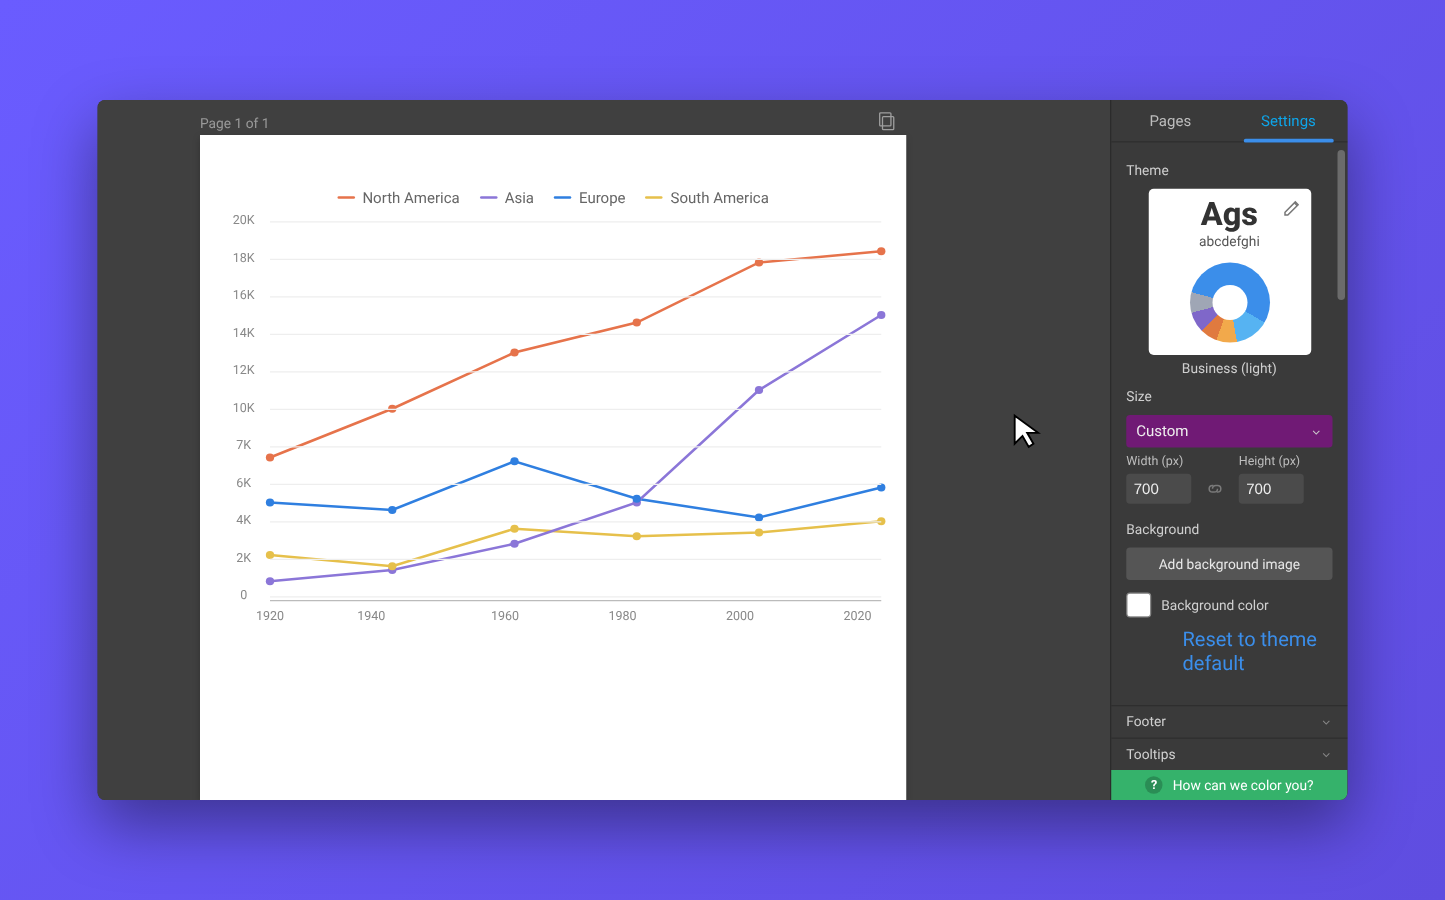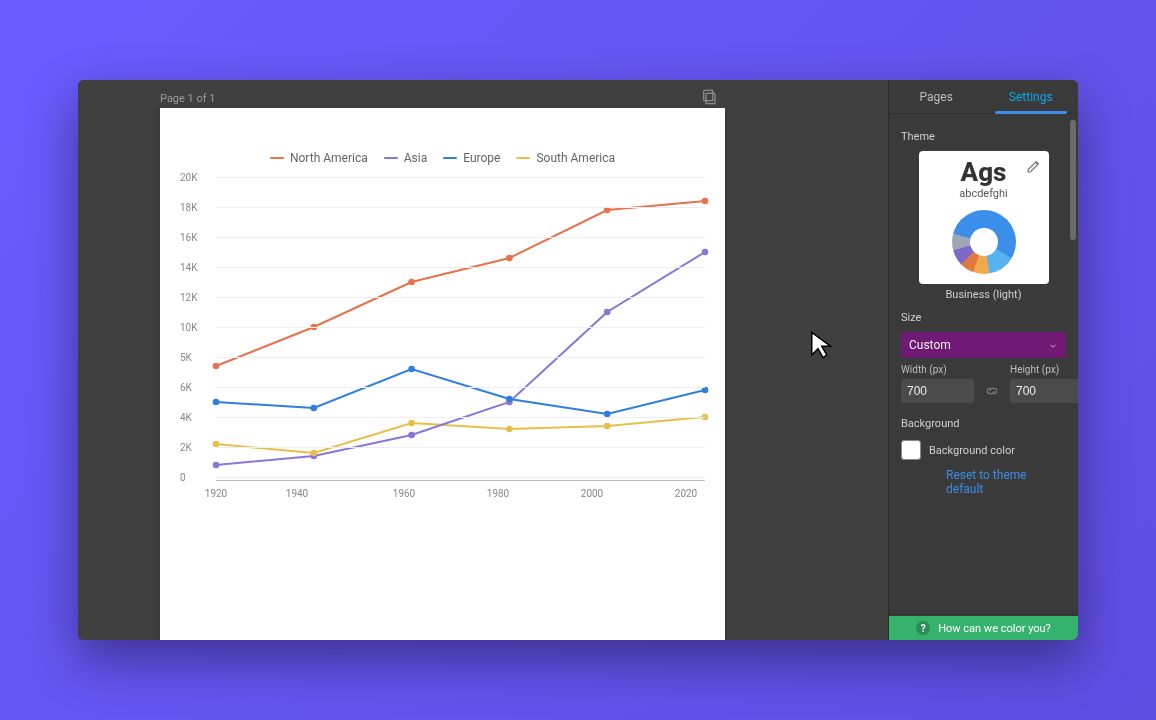--- a/index.html
+++ b/index.html
@@ -60,21 +60,21 @@
   .legend-item { display: inline-flex; align-items: center; margin: 0 8px; }
   .legend-dash {
     width: 14px; height: 2px; border-radius: 1px; margin-right: 6px; display:inline-block;
   }
   .plot {
     position: relative;
     height: 300px;
     margin-left: 36px;
   }
   .ytick {
-    position: absolute; left: -36px; width: 30px; text-align: left;
+    position: absolute; left: -36px; width: 30px; text-align: center;
     font-size: 10px; color: #888; transform: translateY(50%);
   }
   .grid {
     position: absolute; left: 0; right: 0; height: 0; border-top: 1px solid #eee;
   }
   .xaxis {
     position: absolute; left: 0; right: 0; bottom: -4px; height: 0; border-top: 1px solid #bbb;
   }
   .xtick {
     position: absolute; bottom: -22px; font-size: 10px; color: #888;
@@ -140,34 +140,34 @@
     display:flex; align-items:center; justify-content:space-between;
     padding:0 8px; font-size:12px; cursor:pointer;
   }
   .select .chev { width:10px; height:10px; }
   .select .chev svg { width:100%; height:100%; stroke:#ccc; fill:none; stroke-width:2; }
 
   .dim-row { display:flex; gap:10px; margin-top:6px; align-items:flex-end; }
   .dim { display:flex; flex-direction:column; }
   .dim-label { font-size:10px; color:#bdbdbd; margin-bottom:4px; }
   .dim input {
-    width:73px; height:24px; background:#4b4b4b; border:none; border-radius:3px;
+    width:52px; height:24px; background:#4b4b4b; border:none; border-radius:3px;
     color:#eee; font-size:12px; text-align:left; padding:0 6px;
   }
   .link-icon { width:18px; height:24px; display:flex; align-items:center; justify-content:center; }
   .link-icon svg { width:16px; height:16px; stroke:#7a7a7a; fill:none; stroke-width:1.8; }
 
   .btn {
     background:#555; color:#e8e8e8; border-radius:3px; height:26px;
     display:flex; align-items:center; justify-content:center; font-size:11px;
     cursor:pointer; margin-top:8px;
   }
   .bg-row { display:flex; align-items:center; gap:8px; margin-top:10px; font-size:11px; color:#d0d0d0; }
   .swatch { width:20px; height:20px; background:#fff; border-radius:3px; border:1px solid #888; cursor:pointer; }
-  .reset-link { font-size:12px; color:#3b8eea; margin-top:8px; cursor:pointer; display:inline-block;padding-left:45px; }
+  .reset-link { font-size:16px; color:#3b8eea; margin-top:8px; cursor:pointer; display:inline-block;padding-left:45px; }
 
   .accordion {
     border-top:1px solid #2e2e2e; height:26px; display:flex; align-items:center;
     justify-content:space-between; padding:0 12px; font-size:11px; color:#d0d0d0; cursor:pointer;
   }
   .accordion .chev { width:10px;height:10px; }
   .accordion .chev svg{width:100%;height:100%;stroke:#888;fill:none;stroke-width:2;}
 
   .help-bar {
     position:absolute; bottom:0; left:0; right:0; height:24px;
@@ -249,21 +249,21 @@
           <div class="xaxis"></div>
         <div class="grid" style="top: 300px;"></div>
             <div class="ytick" style="bottom: 0px;">0</div>
             <div class="grid" style="top: 270px;"></div>
             <div class="ytick" style="bottom: 30px;">2K</div>
             <div class="grid" style="top: 240px;"></div>
             <div class="ytick" style="bottom: 60px;">4K</div>
             <div class="grid" style="top: 210px;"></div>
             <div class="ytick" style="bottom: 90px;">6K</div>
             <div class="grid" style="top: 180px;"></div>
-            <div class="ytick" style="bottom: 120px;">5K</div>
+            <div class="ytick" style="bottom: 120px;">7K</div>
             <div class="grid" style="top: 150px;"></div>
             <div class="ytick" style="bottom: 150px;">10K</div>
             <div class="grid" style="top: 120px;"></div>
             <div class="ytick" style="bottom: 180px;">12K</div>
             <div class="grid" style="top: 90px;"></div>
             <div class="ytick" style="bottom: 210px;">14K</div>
             <div class="grid" style="top: 60px;"></div>
             <div class="ytick" style="bottom: 240px;">16K</div>
             <div class="grid" style="top: 30px;"></div>
             <div class="ytick" style="bottom: 270px;">18K</div>
@@ -330,32 +330,39 @@
               <path d="M15 12a4 4 0 0 1-4 4H9a4 4 0 0 1 0-8h1"></path>
             </svg>
         </div>
         <div class="dim">
           <span class="dim-label">Height (px)</span>
           <input value="700" style="">
         </div>
       </div>
 
       <div class="sect-label" style="margin-top:14px">Background</div>
+      <div class="btn">Add background image</div>
       <div class="bg-row">
         <div class="swatch"></div>
         <span>Background color</span>
       </div>
       <span class="reset-link">Reset to theme default</span>
     </div>
 
     <div class="accordion">
       <span>Footer</span>
       <span class="chev"><svg viewBox="0 0 24 24">
             <path d="M6 9l6 6 6-6"></path>
           </svg></span>
     </div>
+    <div class="accordion" style="margin-bottom:24px">
+      <span>Tooltips</span>
+      <span class="chev"><svg viewBox="0 0 24 24">
+            <path d="M6 9l6 6 6-6"></path>
+          </svg></span>
+    </div>
 
     <div class="help-bar">
       <span class="qmark">?</span>
       <span>How can we color you?</span>
     </div>
   </div>
 </div>
 
 </body></html>

